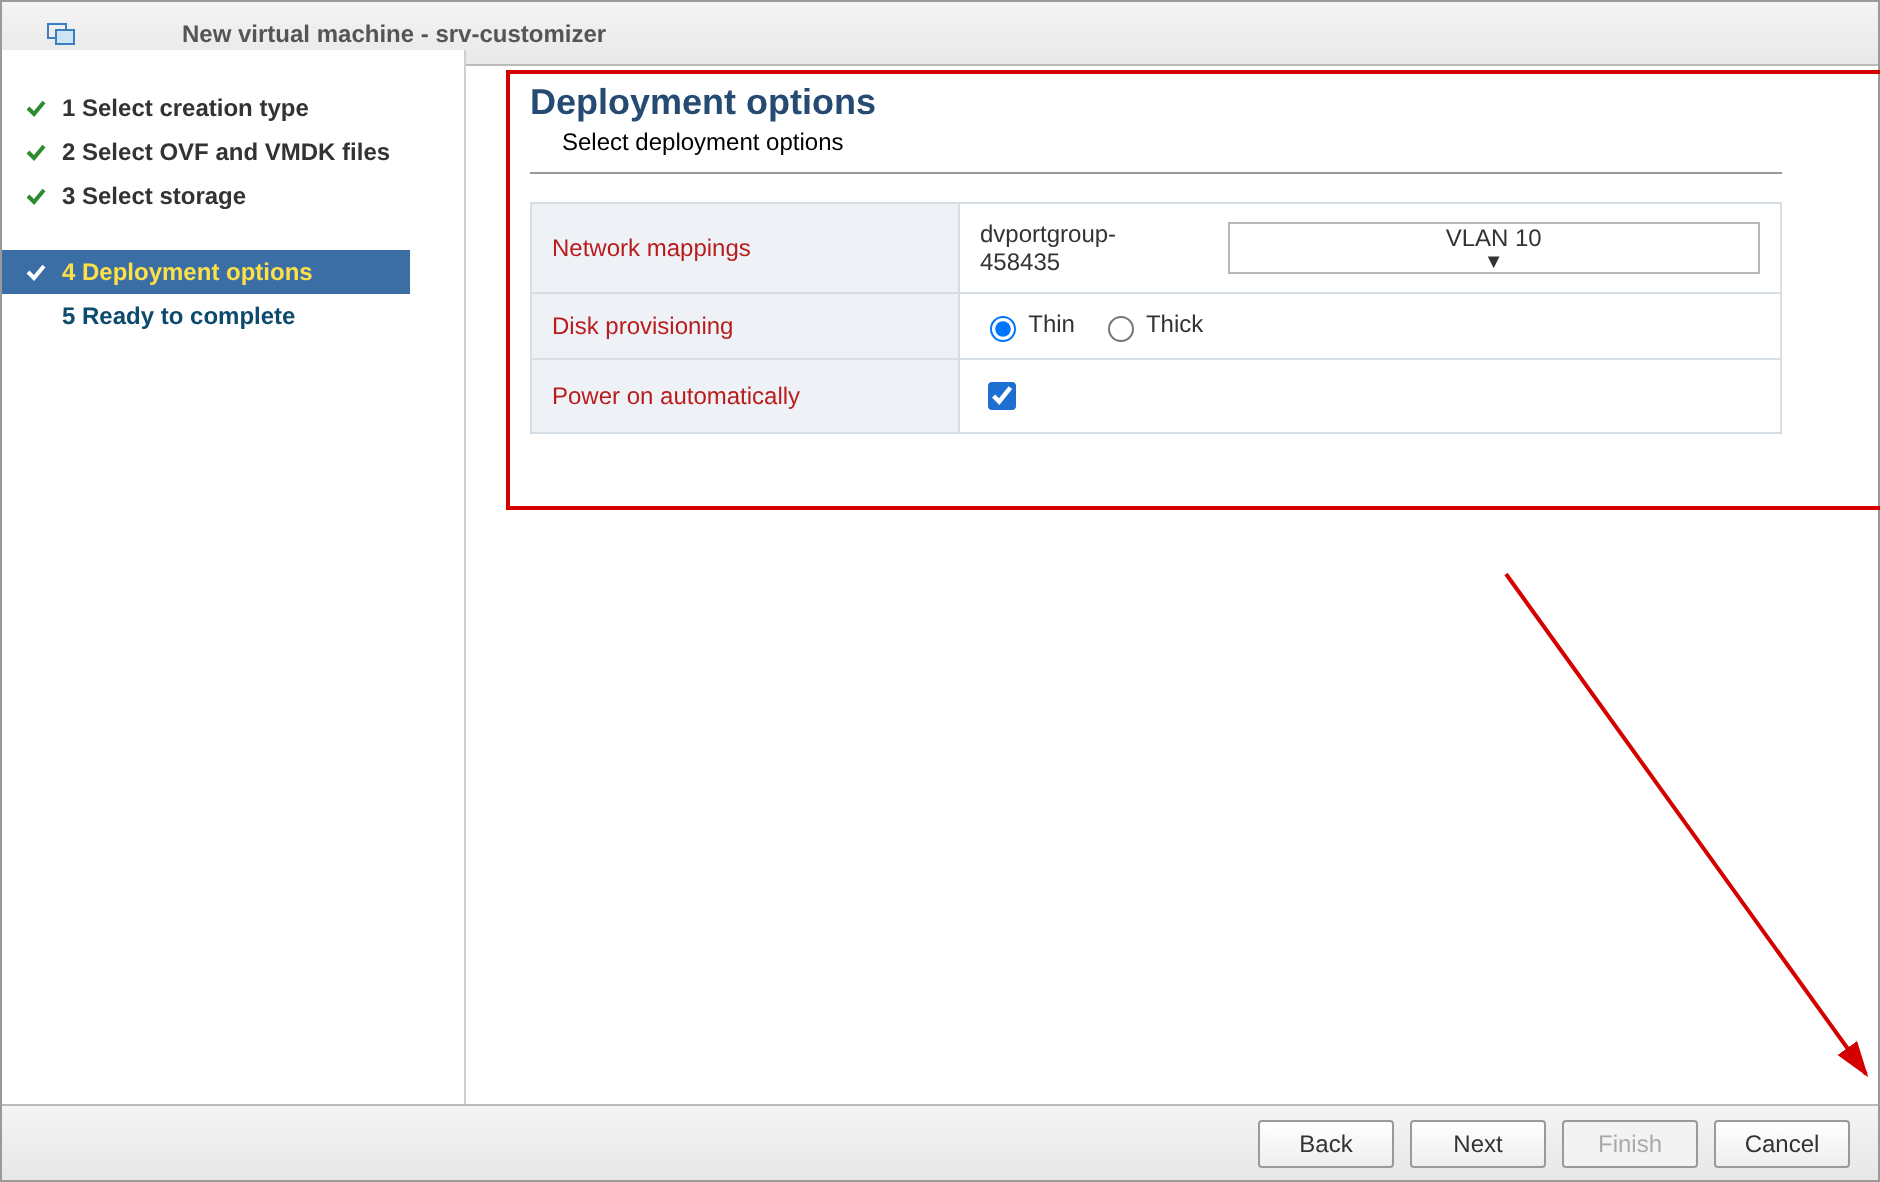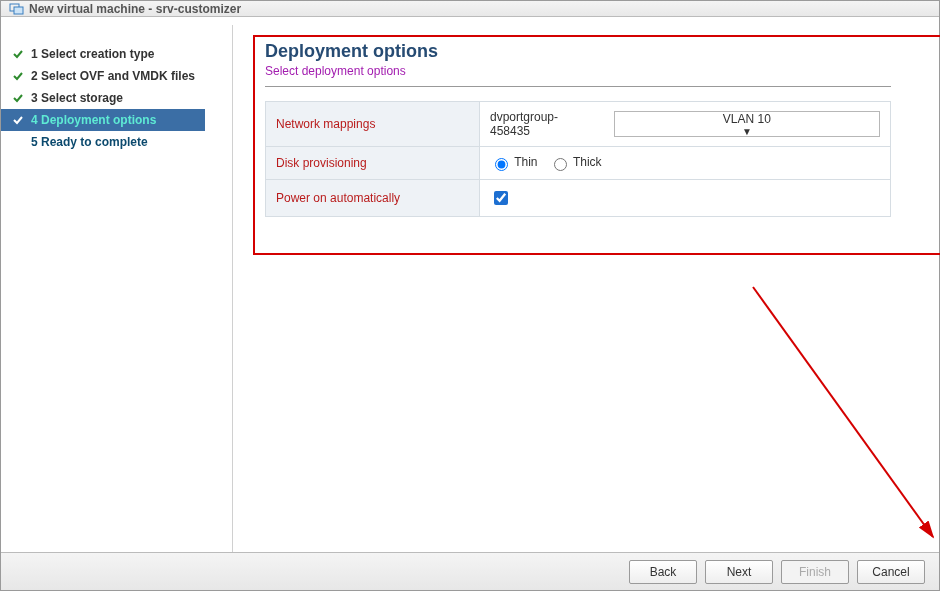--- a/index.html
+++ b/index.html
@@ -1,34 +1,34 @@
 <!DOCTYPE html>
 <html><head>
 <meta charset="utf-8">
 <style>
   * { box-sizing: border-box; }
   html, body { margin: 0; padding: 0; font-family: Arial, Helvetica, sans-serif; font-size: 12px; color: #333; }
   .window {
     width: 940px; height: 591px; border: 1px solid #9a9a9a; background: #fff; position: relative;
   }
   .titlebar {
-    height: 16px; background: linear-gradient(to bottom, #f4f4f4, #e8e8e8);
-    border-bottom: 1px solid #bbb; display: flex; align-items: center; padding: 0 8px;
-    font-weight: bold; color: #555;
+    height: 32px; background: linear-gradient(to bottom, #f4f4f4, #e8e8e8);
+    border-bottom: 1px solid #bbb; display: flex; align-items: center; padding: 0 22px;
+    font-weight: bold; color: #555; gap: 48px;
   }
   .titlebar .title-icon { width: 16px; height: 16px; margin-right: 4px; display: inline-block; }
   .body { position: absolute; top: 24px; bottom: 38px; left: 0; right: 0; display: flex; }
   .sidebar {
     width: 232px; background: #fff; border-right: 1px solid #d0d0d0; position: relative;
     display: flex; padding-top: 18px;
   }
   .steps { list-style: none; margin: 0; padding: 0; }
   .steps li { display: flex; align-items: center; height: 22px; padding: 0 10px; font-weight: bold; color: #333; cursor: default; }
   .steps li .check { width: 14px; height: 14px; margin-right: 6px; display: flex; align-items: center; justify-content: center; }
-  .steps li.active { background: #3b6ea5; color: #5eead4; }
+  .steps li.active { background: #3b6ea5; color: #fde047; margin-top: 16px; }
   .steps li.active .check svg path { stroke: #fff; }
   .steps li.pending { color: #0c4a6e; }
   .steps li.pending .check { visibility: hidden; }
   .steps li.done .check svg path { stroke: #2e8b2e; }
 
   .sidebar .branding-area {
     margin-top: auto; height: 330px; position: relative; overflow: hidden;
   }
   .triangle {
     position: absolute; bottom: 0; left: 0; width: 0; height: 0;
@@ -46,21 +46,21 @@
   }
   .vmware-logo .w2 { font-weight: normal; }
   .vmware-logo sup { font-size: 8px; vertical-align: super; }
 
   .content { flex: 1; position: relative; padding: 12px 40px 12px 24px; }
   .highlight-box {
     border: 2px solid #d40000; position: absolute; top: 10px; left: 20px; width: 692px; height: 220px; pointer-events: none;
   }
   .panel { padding: 4px 8px 0 8px; }
   .panel h1 { margin: 0; font-size: 18px; color: #264b73; }
-  .panel .subtitle { margin: 2px 0 8px 0; color: #a21caf; }
+  .panel .subtitle { margin: 2px 0 8px 16px; color: #000000; }
   .panel hr { border: none; border-top: 1px solid #999; margin: 0 0 14px 0; }
 
   .options-table { width: 100%; border-collapse: collapse; }
   .options-table td { border: 1px solid #d6dde3; padding: 8px 10px; vertical-align: middle; }
   .options-table td.label { width: 214px; background: #eef2f6; color: #b91c1c; }
   .options-table td.value { background: #fff; }
 
   .net-row { display: flex; align-items: center; gap: 25px; }
   .dropdown {
     border: 1px solid #b7b7b7; height: 26px; display: flex; align-items: center; justify-content: space-between;

